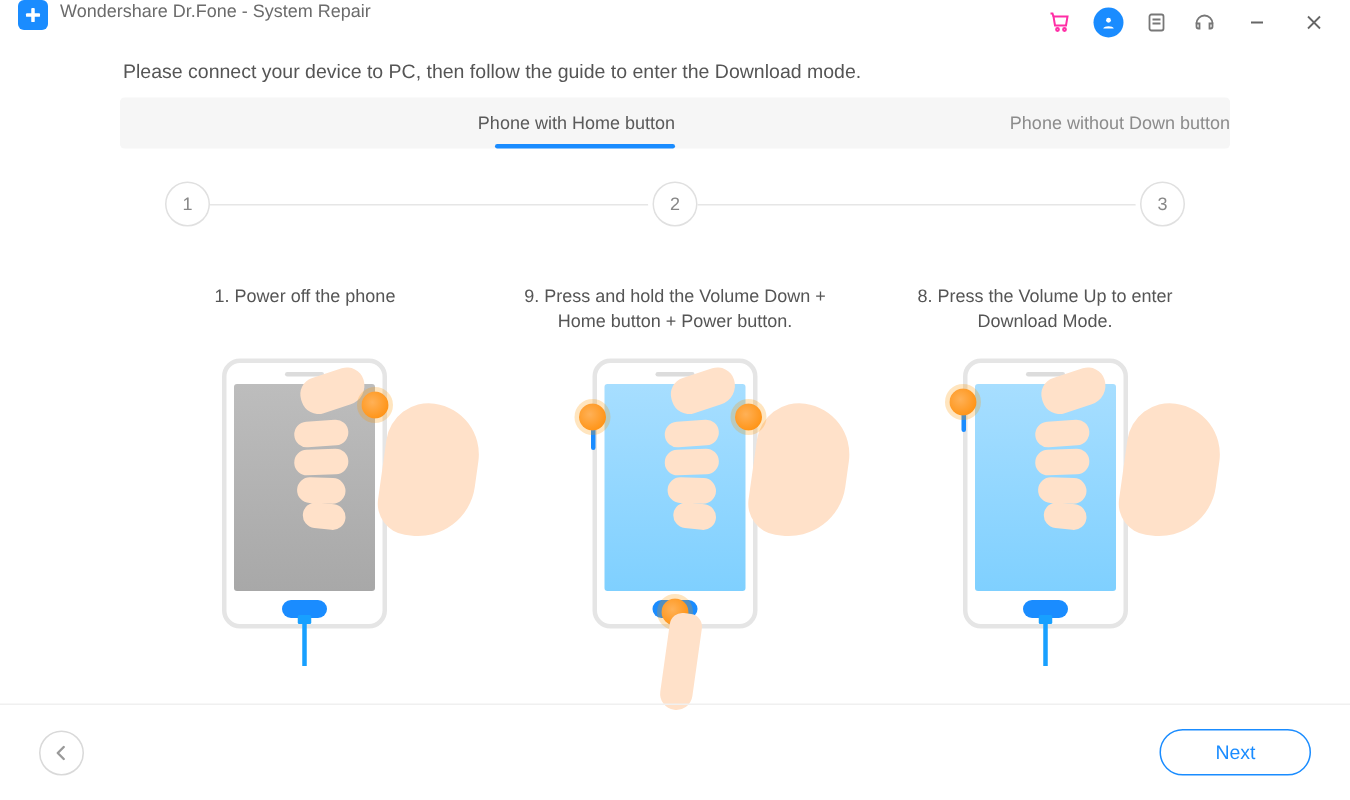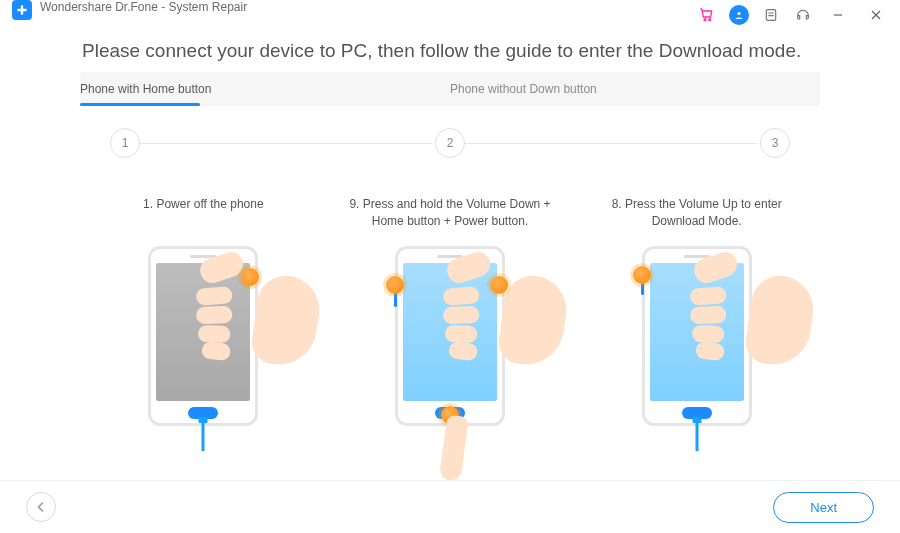--- a/index.html
+++ b/index.html
@@ -44,37 +44,37 @@
     .cart-icon svg, .note-icon svg, .support-icon svg { width: 16px; height: 16px; }
     .avatar-circle svg { width: 12px; height: 12px; }
     .win-btn { width: 36px; height: 28px; display:inline-flex; align-items:center; justify-content:center; cursor:pointer; }
     .win-btn svg { width: 10px; height: 10px; }
 
     .main {
       padding: 4px 80px 0 80px;
     }
     .instruction {
       color: #555;
-      font-size: 19px;
+      font-size: 13px;
       margin-bottom: 10px;
       padding-left: 2px;
     }
     .tabbar {
       display: flex;
       background: #f6f6f6;
       border-radius: 3px;
       height: 34px;
       align-items: stretch;
       position: relative;
     }
     .tab {
       flex: 1;
       display: flex;
       align-items: center;
-      justify-content: flex-start;
+      justify-content: flex-end;
       font-size: 12px;
       color: #8c8c8c;
       cursor: pointer;
       position: relative;
     }
     .tab.active { color: #5a5a5a; }
     .tab.active::after {
       content: ""; position: absolute; bottom: 0;
       width: 120px; height: 3px; background: #1a8cff; border-radius: 2px;
     }
@@ -153,21 +153,21 @@
 
     .touch-dot {
       position:absolute; width:18px; height:18px; border-radius:50%;
       background: radial-gradient(circle at 40% 40%, #ffb157, #ff8a00);
       box-shadow: 0 0 0 3px rgba(255,150,0,0.25);
     }
     .vol-down-btn { position:absolute; left:-4px; top:36px; width:3px; height:22px; background:#1a8cff; border-radius:2px; }
 
     .footer {
       position: absolute; bottom: 0; left: 0; right: 0;
-      height: 53px; display:flex; align-items:center; padding: 0 26px;
+      height: 64px; display:flex; align-items:center; padding: 0 26px;
       border-top: 1px solid #f0f0f0;
     }
     .back-btn {
       width: 30px; height: 30px; border-radius:50%;
       border:1px solid #d9d9d9; display:inline-flex; align-items:center; justify-content:center;
       cursor:pointer; color:#888;
     }
     .next-btn {
       padding: 7px 36px; border:1.5px solid #1a8cff; color:#1a8cff;
       background:#fff; border-radius: 16px; font-size:13px; cursor:pointer;

